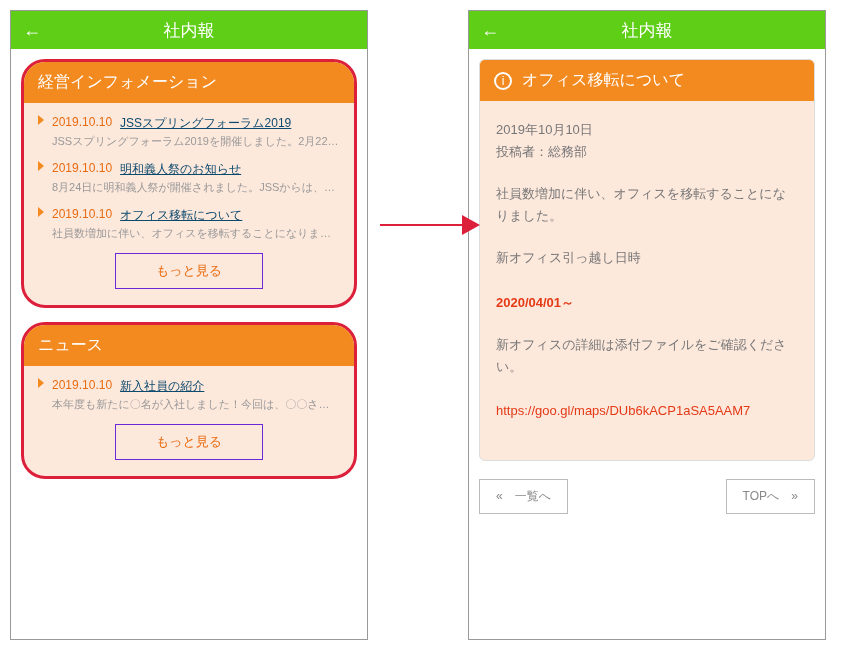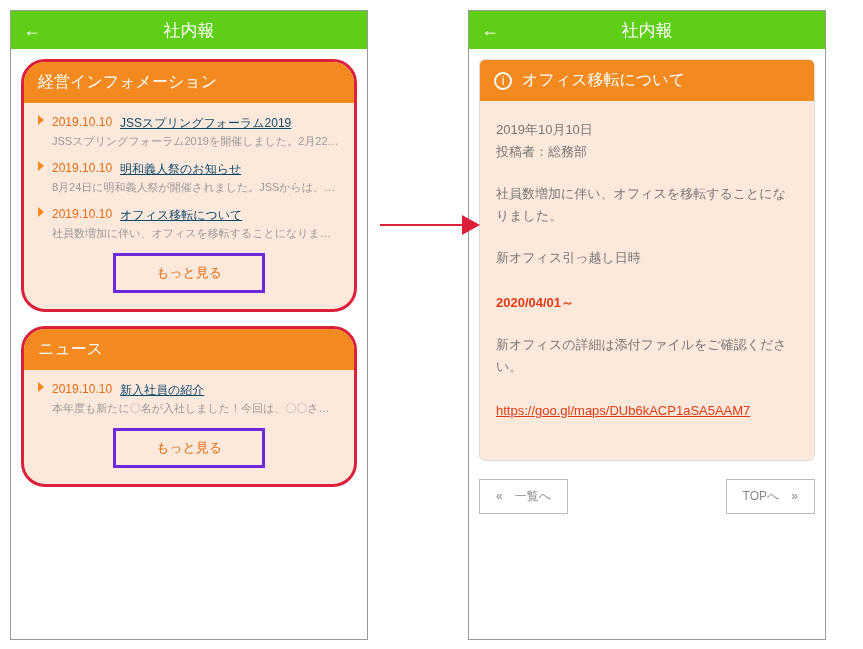--- a/index.html
+++ b/index.html
@@ -98,21 +98,21 @@
       font-size: 11px;
       margin-top: 2px;
       margin-left: 14px;
       white-space: nowrap;
       overflow: hidden;
       text-overflow: ellipsis;
     }
     .more-btn {
       display: block;
       margin: 8px auto 0 auto;
-      border: 3px solid #6d28d9;
+      border: 1px solid #6d28d9;
       background: transparent;
       color: #e86b10;
       padding: 8px 40px;
       font-size: 13px;
       cursor: pointer;
     }
     
     .detail-card {
       border: 1px solid #ddd;
       border-radius: 6px;
@@ -147,21 +147,20 @@
     }
     .detail-body p {
       margin-bottom: 20px;
     }
     .highlight-date {
       color: #e43a16;
       font-weight: bold;
     }
     .link {
       color: #e43a16;
-      text-decoration: underline;
       cursor: pointer;
       word-break: break-all;
     }
     .nav-row {
       display: flex;
       justify-content: space-between;
       margin-top: 18px;
     }
     .nav-btn {
       border: 1px solid #bbb;

